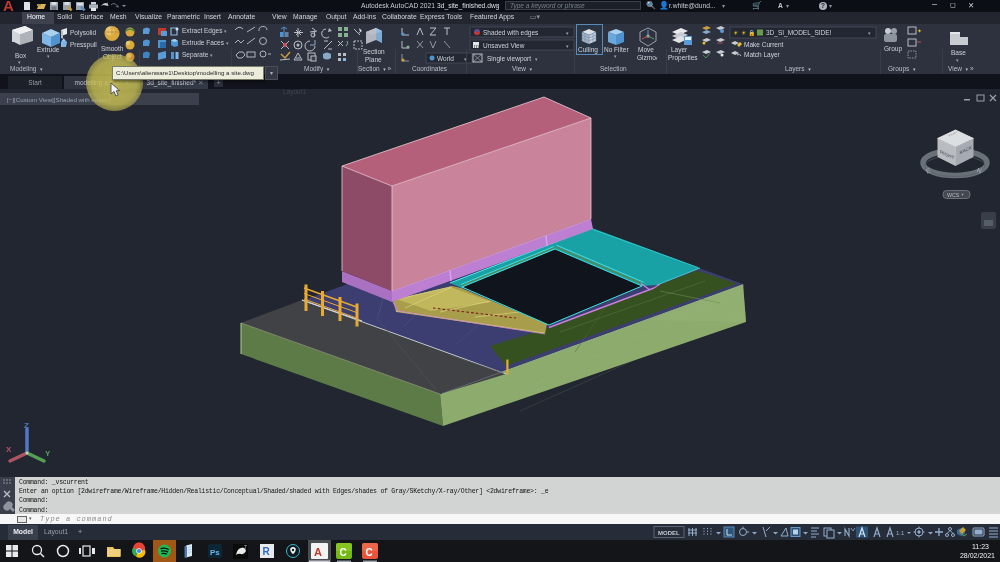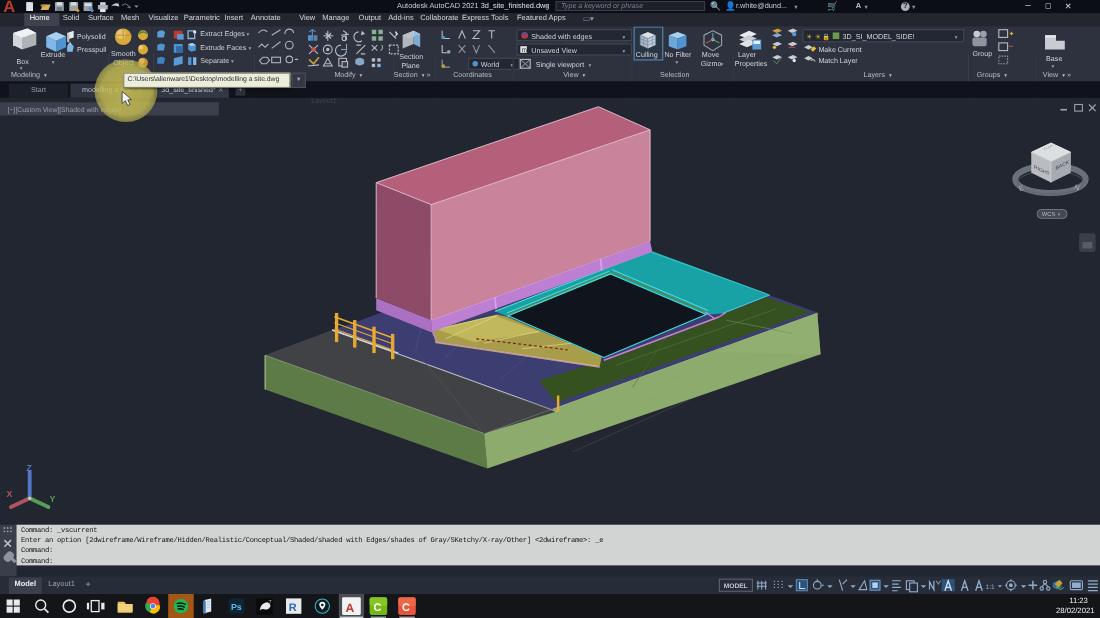--- a/index.html
+++ b/index.html
@@ -500,20 +500,25 @@
           <circle cx="10" cy="3" r="0.8"></circle>
    <circle cx="4" cy="6" r="0.8"></circle>
           <circle cx="7" cy="6" r="0.8"></circle>
           <circle cx="10" cy="6" r="0.8"></circle>
   </g>
   <path d="M4 14l6 6M10 14l-6 6" stroke="#b8bec8" stroke-width="1.4" fill="none"></path>
   <path d="M4 28q-2 3 1 5t5-1l3 3 2-2-3-3q2-3-1-5t-5 1z" fill="#8d949e"></path>
  </svg>
 </div>
 <div class="abs" id="cmdhist">Command: _vscurrent<br>Enter an option [2dwireframe/Wireframe/Hidden/Realistic/Conceptual/Shaded/shaded with Edges/shades of Gray/SKetchy/X-ray/Other] &lt;2dwireframe&gt;: _e<br>Command:<br>Command:</div>
+<div class="abs" id="cmdinput">
+ <div class="abs" style="left:17px;top:1.5px;width:10px;height:7px;border:1px solid #666;background:#e8e8e8"></div>
+ <span class="abs" style="left:29px;top:1px;color:#555;font-size:5px">▾</span>
+ <span class="abs" style="left:40px;top:0.5px;font-style:italic;font-family:'Liberation Mono',monospace;font-size:7px;letter-spacing:1px">Type a command</span>
+</div>
 <div class="abs" id="statusbar">
  <div class="abs" style="left:8px;top:1px;width:30px;height:15px;background:#3a3f4c;color:#eceef1;font-size:6.8px;font-weight:bold;text-align:center;line-height:14px">Model</div>
  <div class="abs" style="left:40px;top:1px;width:32px;height:15px;color:#9aa0ab;font-size:6.8px;text-align:center;line-height:14px">Layout1</div>
  <div class="abs" style="left:74px;top:1px;width:12px;height:15px;color:#9aa0ab;font-size:8px;text-align:center;line-height:14px">+</div>
  <svg class="abs" style="left:648px;top:0" width="352" height="16" viewBox="0 0 352 16">
   <rect x="6" y="2.5" width="30" height="11" fill="none" stroke="#5a6274"></rect>
   <text x="10" y="10.5" font-size="6" fill="#c3c7ce" font-weight="bold">MODEL</text>
   <g stroke="#93aecd" fill="none">
    <path d="M41 4v8M44.5 4v8M48 4v8M40 6h9M40 9h9"></path>
    <g stroke-dasharray="1.2 1.5">

